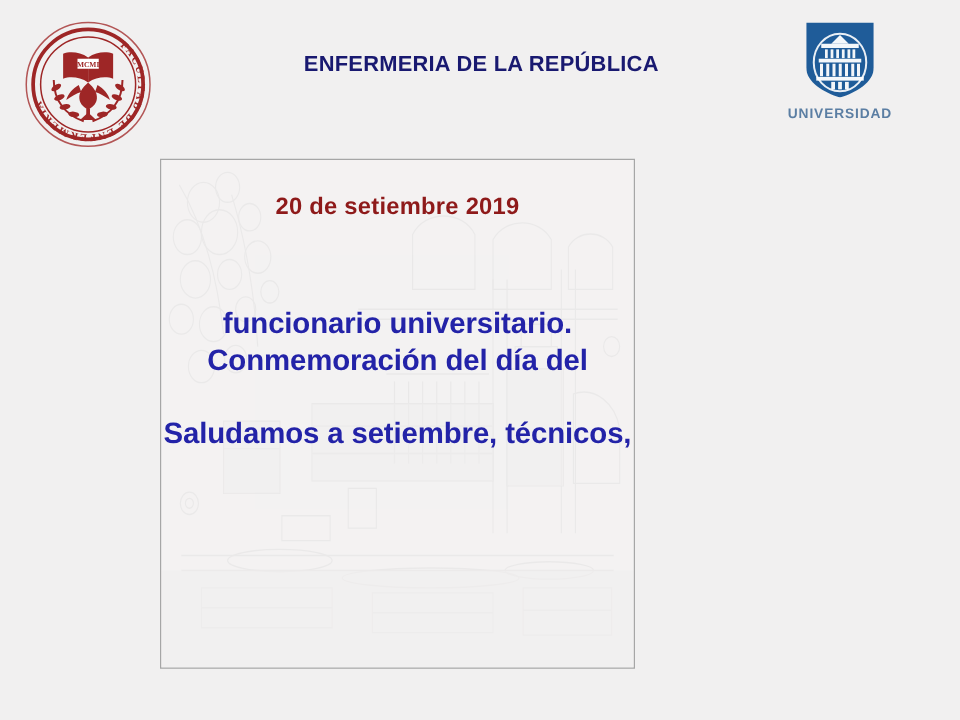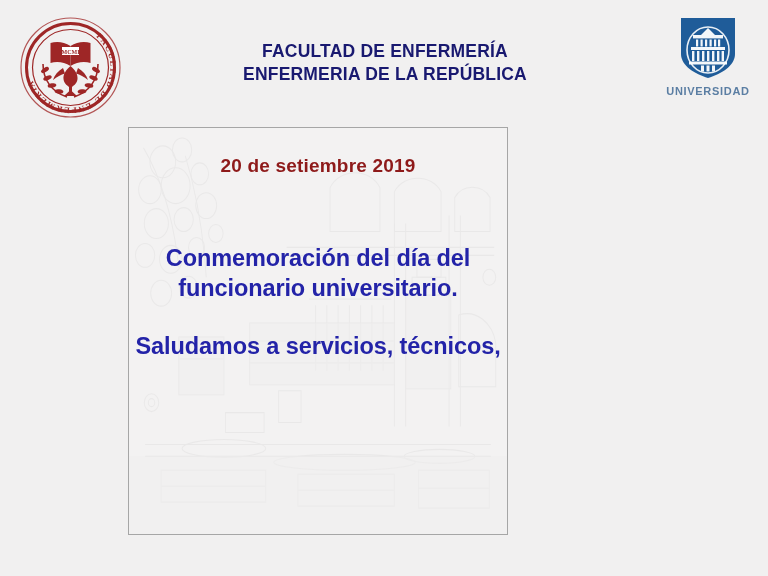--- a/index.html
+++ b/index.html
@@ -49,21 +49,20 @@
   }
   .header-title .line { display: block; white-space: nowrap; }
 
   
   .udelar {
     position: absolute;
     left: 612px;
     top: 18px;
     width: 120px;
     text-align: center;
-    margin-left: 36px;
   }
   .udelar-shield {
     display: block;
     margin: 0 auto;
     width: 54px;
     height: 60px;
   }
   .udelar-text {
     margin-top: 6px;
     color: #5b7ea3;
@@ -174,21 +173,20 @@
         <path d="M51.5 50 C47 54 44 58 44.5 63 C45 68 49 70 51.5 72 C54 70 58 68 58.5 63 C59 58 56 54 51.5 50 Z"></path>
         <path d="M44 52 C39 55 35.5 59 34 64 C38 61 42 58.5 46 57.5 Z"></path>
         <path d="M59 52 C64 55 67.5 59 69 64 C65 61 61 58.5 57 57.5 Z"></path>
         <rect x="50" y="71" width="3" height="6"></rect>
         <path d="M45 80 L51.5 74 L58 80 Z"></path>
       </g>
     </svg>
   </div>
 
   <div class="header-title">
-    <span class="line">FACULTAD DE ENFERMERÍA</span>
     <span class="line">ENFERMERIA DE LA REPÚBLICA</span>
   </div>
 
   <div class="udelar">
     <svg class="udelar-shield" viewBox="0 0 54 60" xmlns="http://www.w3.org/2000/svg">
       <path d="M0 0 H54 V36 C54 48 40 56 27 60 C14 56 0 48 0 36 Z" fill="#1f5c99"></path>
 
       <path d="M27 10 L20 17 H34 Z" fill="#ffffff" opacity="0.95"></path>
       <rect x="12" y="17" width="30" height="3.4" fill="#ffffff" opacity="0.95"></rect>
 
@@ -310,21 +308,21 @@
         <rect x="0" y="330" width="470" height="78"></rect>
       </g>
     </svg>
   </div>
 
   <div class="box-inner">
     <div class="date-line">20 de setiembre 2019</div>
 
     <div class="message">
       <p class="para">
+        <span class="line">funcionario universitario.</span>
         <span class="line">Conmemoración del día del</span>
-        <span class="line">funcionario universitario.</span>
       </p>
       <p class="para">
-        <span class="line">Saludamos a servicios, técnicos,</span>
+        <span class="line">Saludamos a setiembre, técnicos,</span>
       </p>
     </div>
   </div>
 </div>
 
 </body></html>

